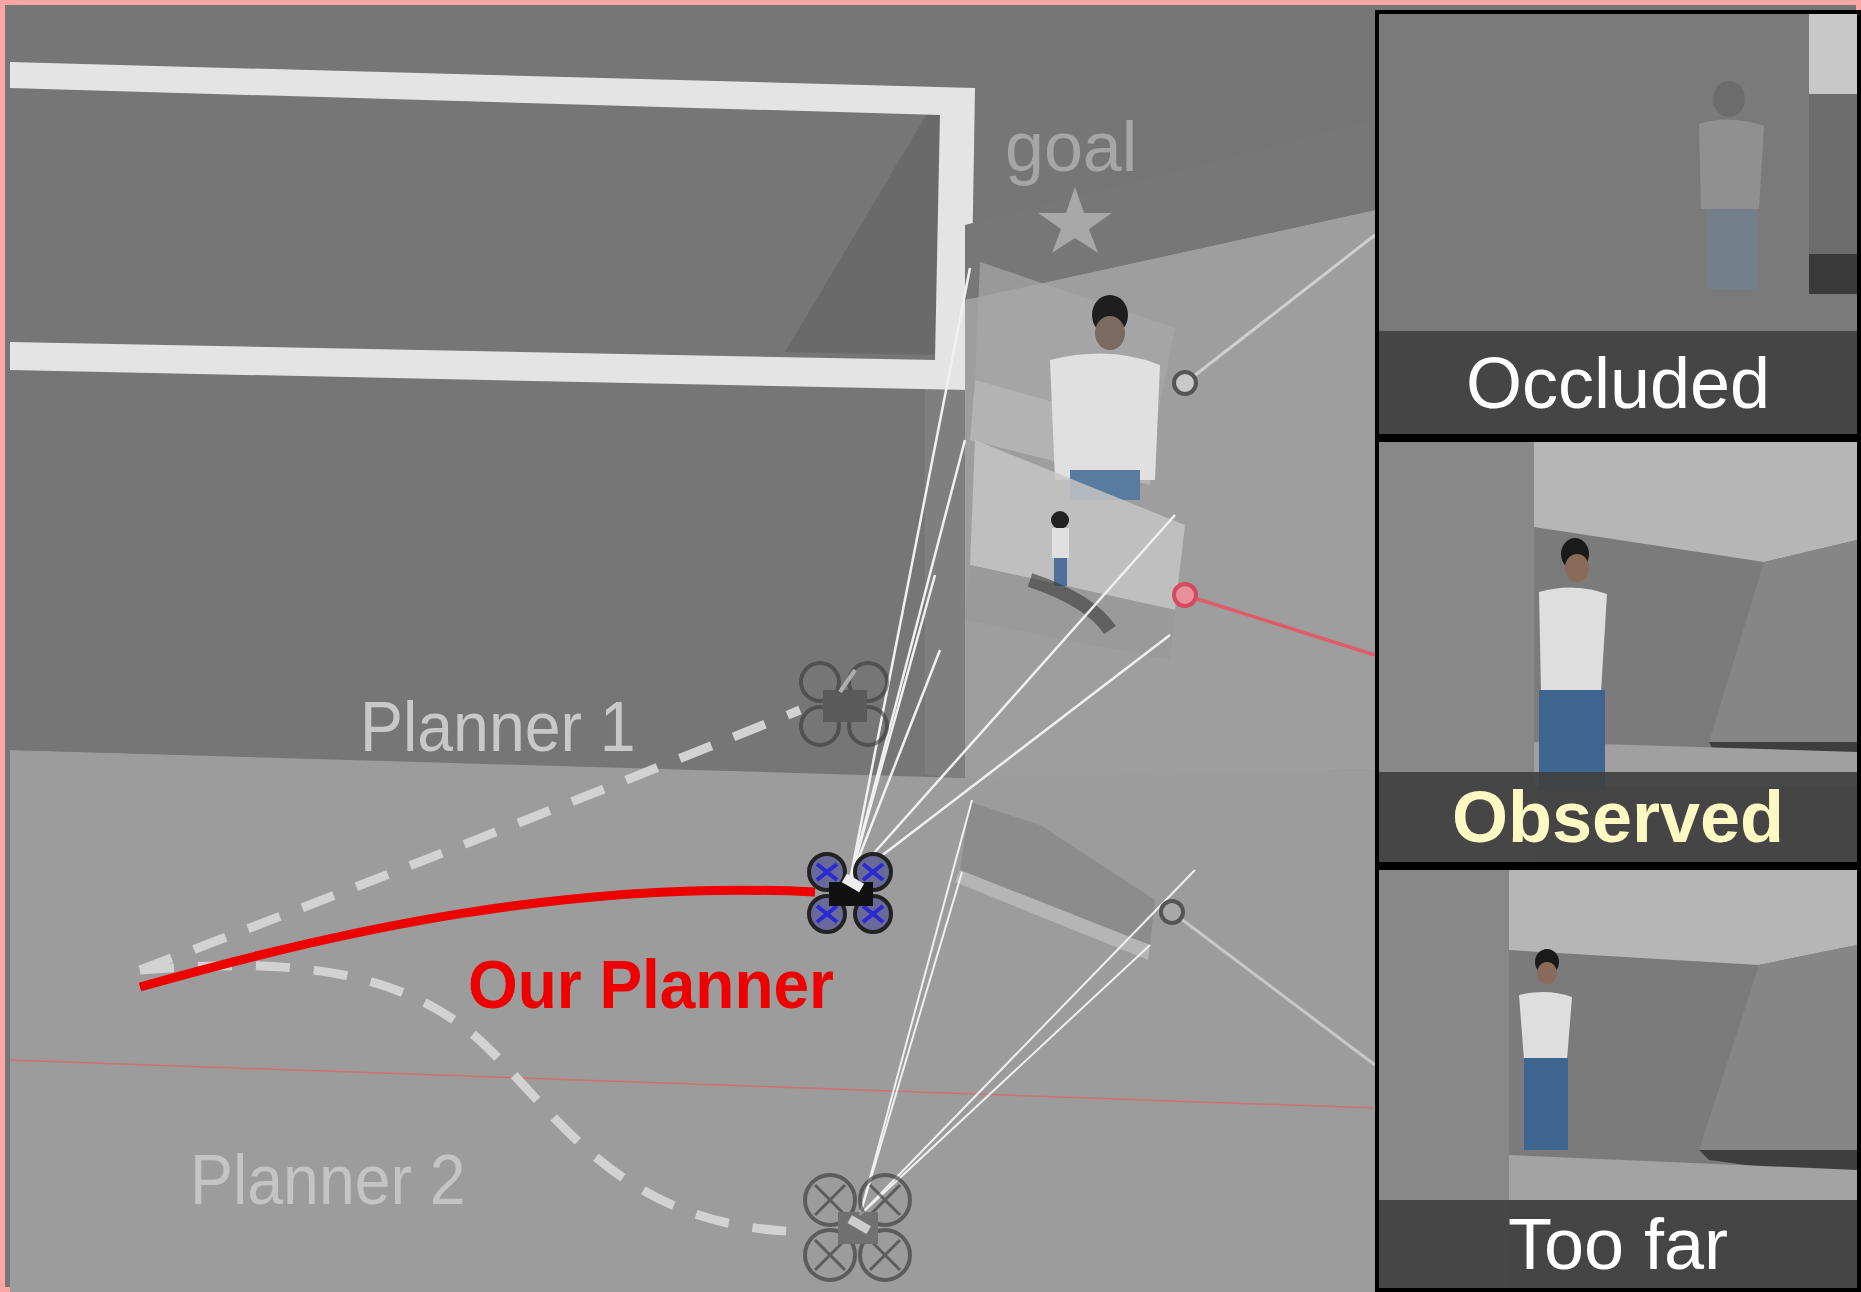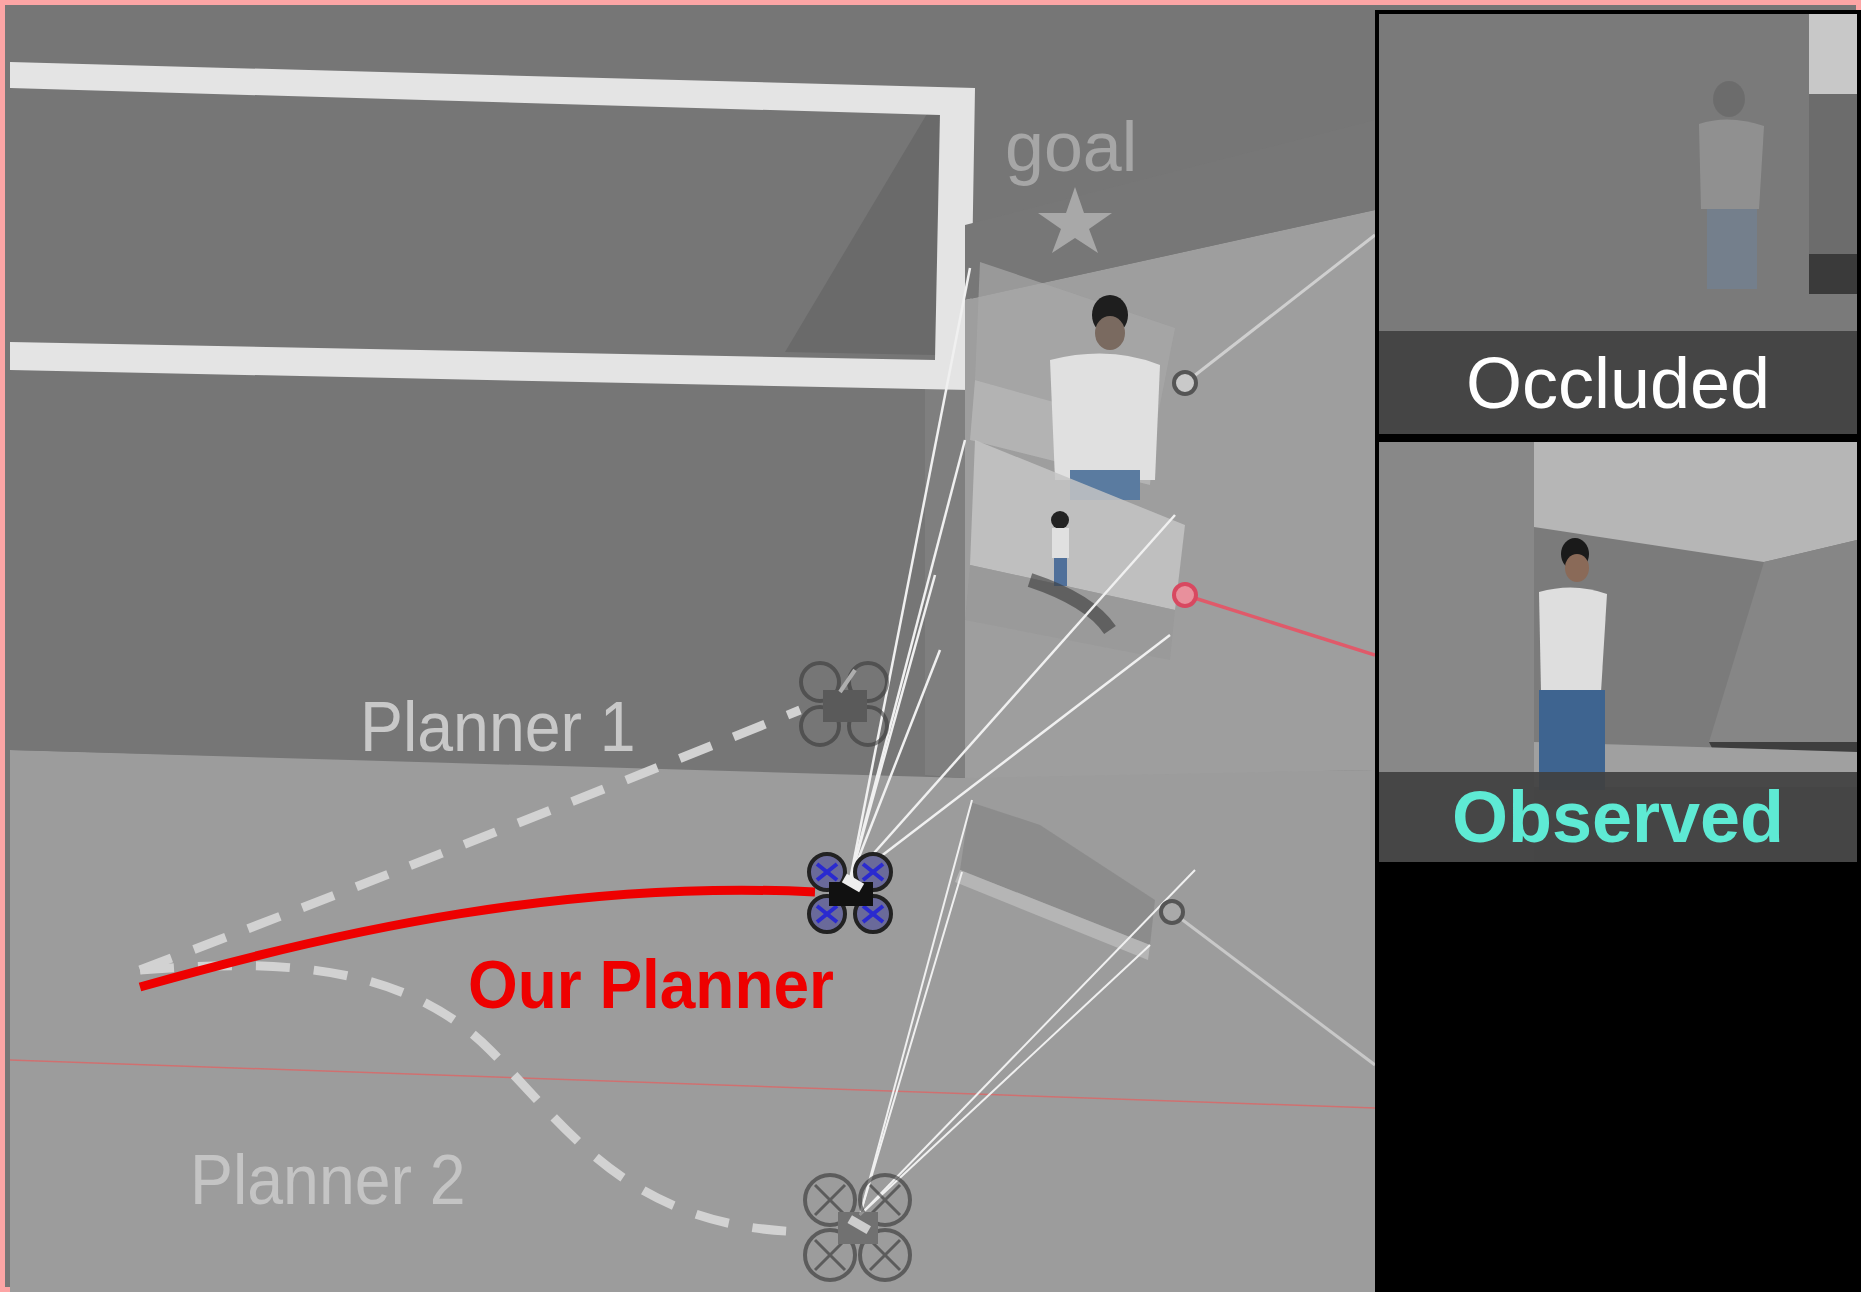--- a/index.html
+++ b/index.html
@@ -11,21 +11,21 @@
   #label-goal { left:995px; top:102px; font-size:70px; color:#a6a6a6; }
   #label-planner1 { left:350px; top:682px; font-size:70px; color:#c8c8c8; transform:scaleX(0.92); transform-origin:left top; }
   #label-planner2 { left:180px; top:1135px; font-size:70px; color:#c4c4c4; transform:scaleX(0.92); transform-origin:left top; }
   #label-our { left:458px; top:940px; font-size:68px; font-weight:bold; color:#ee0000; transform:scaleX(0.94); transform-origin:left top; }
 
   #panels { position:absolute; left:1370px; top:5px; width:486px; height:1282px; background:#000; }
   .panel { position:absolute; left:4px; width:478px; overflow:hidden; }
   .panel svg { position:absolute; left:0; top:0; }
   .panel-caption { position:absolute; left:0; bottom:0; width:100%; background:rgba(64,64,64,0.92); display:flex; align-items:center; justify-content:center; line-height:1; }
   .cap-white { color:#ffffff; font-size:72px; }
-  .cap-red { color:#5eead4; font-size:72px; font-weight:bold; }
+  .cap-red { color:#fef9c3; font-size:72px; font-weight:bold; }
 </style>
 </head>
 <body>
 
 <div id="figure">
 
   <div id="scene">
     <svg width="1365" height="1282" viewBox="0 0 1365 1282">
 
       <polygon points="0,740 960,765 1365,760 1365,1282 0,1282" fill="#9c9c9c"></polygon>
@@ -190,14 +190,31 @@
         <ellipse cx="196" cy="112" rx="14" ry="16" fill="#1a1a1a"></ellipse>
         <ellipse cx="198" cy="126" rx="12" ry="14" fill="#8a6a58"></ellipse>
         <path d="M160,150 Q195,140 228,152 L222,250 L162,250 Z" fill="#dedede"></path>
         <rect x="160" y="248" width="66" height="100" fill="#3e6490"></rect>
       </svg>
       <div class="panel-caption" style="height:90px;">
         <span class="cap-red">Observed</span>
       </div>
     </div>
 
+    <div class="panel" style="top:860px;height:418px;">
+      <svg width="478" height="418" viewBox="0 0 478 418">
+        <rect width="478" height="418" fill="#7b7b7b"></rect>
+        <rect x="0" y="0" width="130" height="418" fill="#888"></rect>
+        <polygon points="130,0 478,0 478,75 380,95 130,80" fill="#b6b6b6"></polygon>
+        <polygon points="380,95 478,75 478,300 320,280" fill="#868686"></polygon>
+        <polygon points="320,280 478,280 478,310 330,290" fill="#3e3e3e"></polygon>
+        <polygon points="130,285 478,300 478,330 130,330" fill="#a3a3a3"></polygon>
+        <ellipse cx="168" cy="92" rx="12" ry="13" fill="#1a1a1a"></ellipse>
+        <ellipse cx="168" cy="103" rx="10" ry="11" fill="#8a6a58"></ellipse>
+        <path d="M140,125 Q168,118 193,127 L188,190 L145,190 Z" fill="#dedede"></path>
+        <rect x="145" y="188" width="44" height="92" fill="#3e6490"></rect>
+      </svg>
+      <div class="panel-caption" style="height:88px;">
+        <span class="cap-white">Too far</span>
+      </div>
+    </div>
   </div>
 </div>
 
 </body></html>

